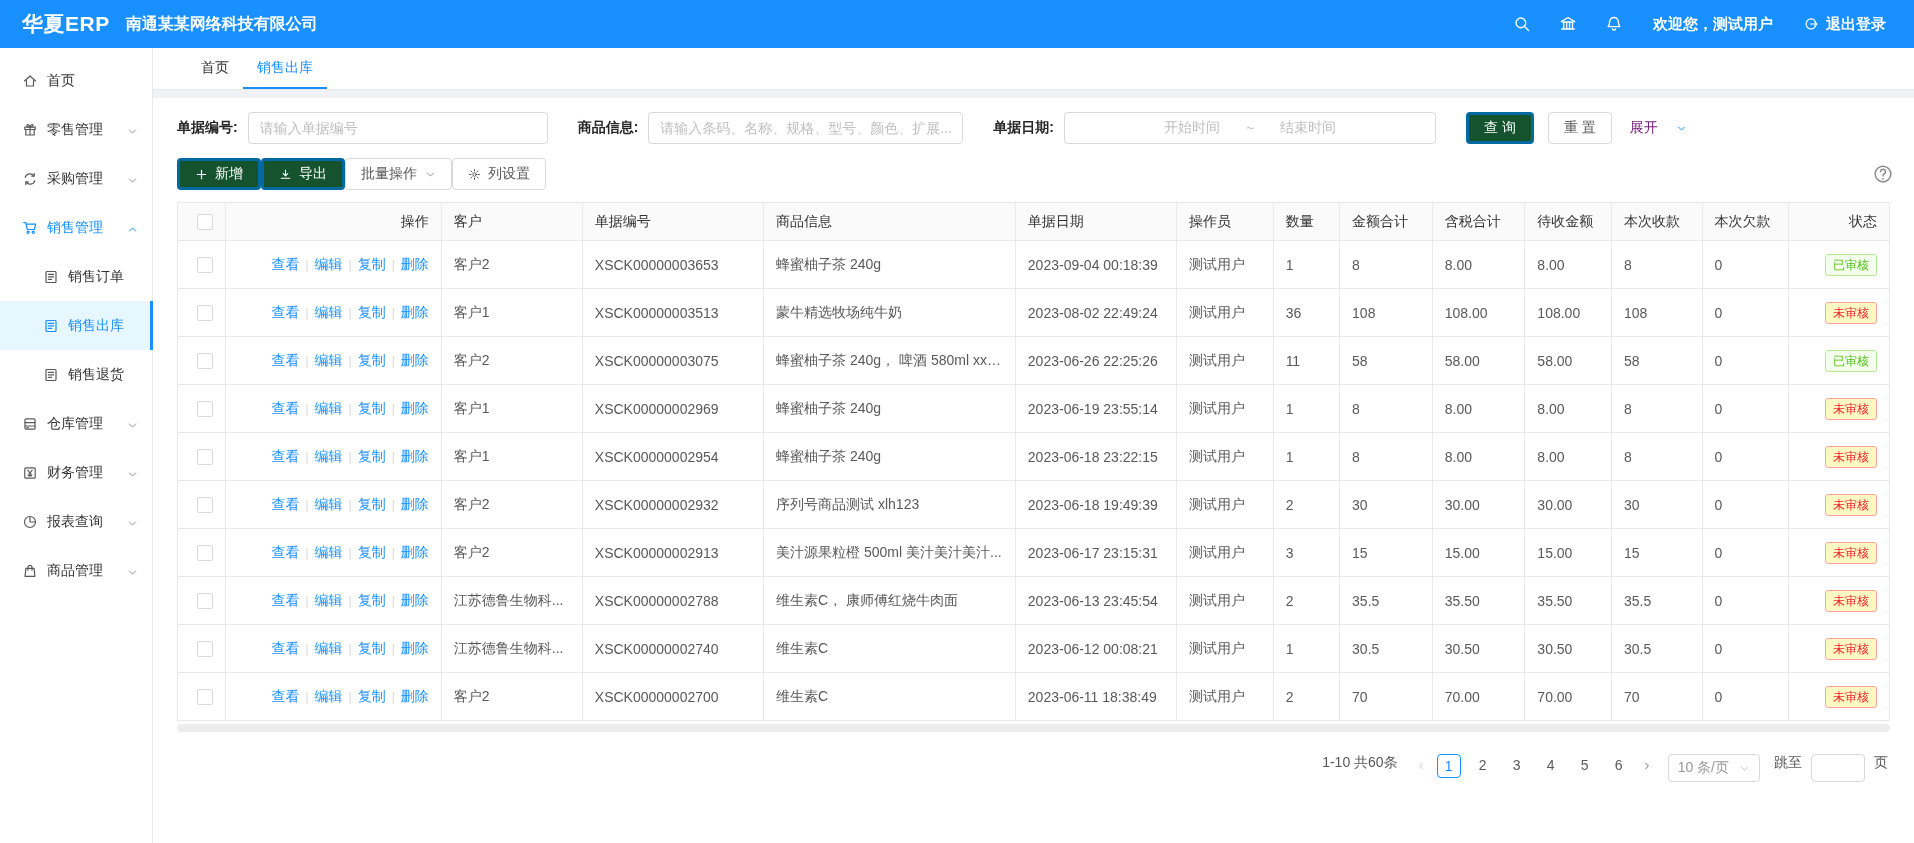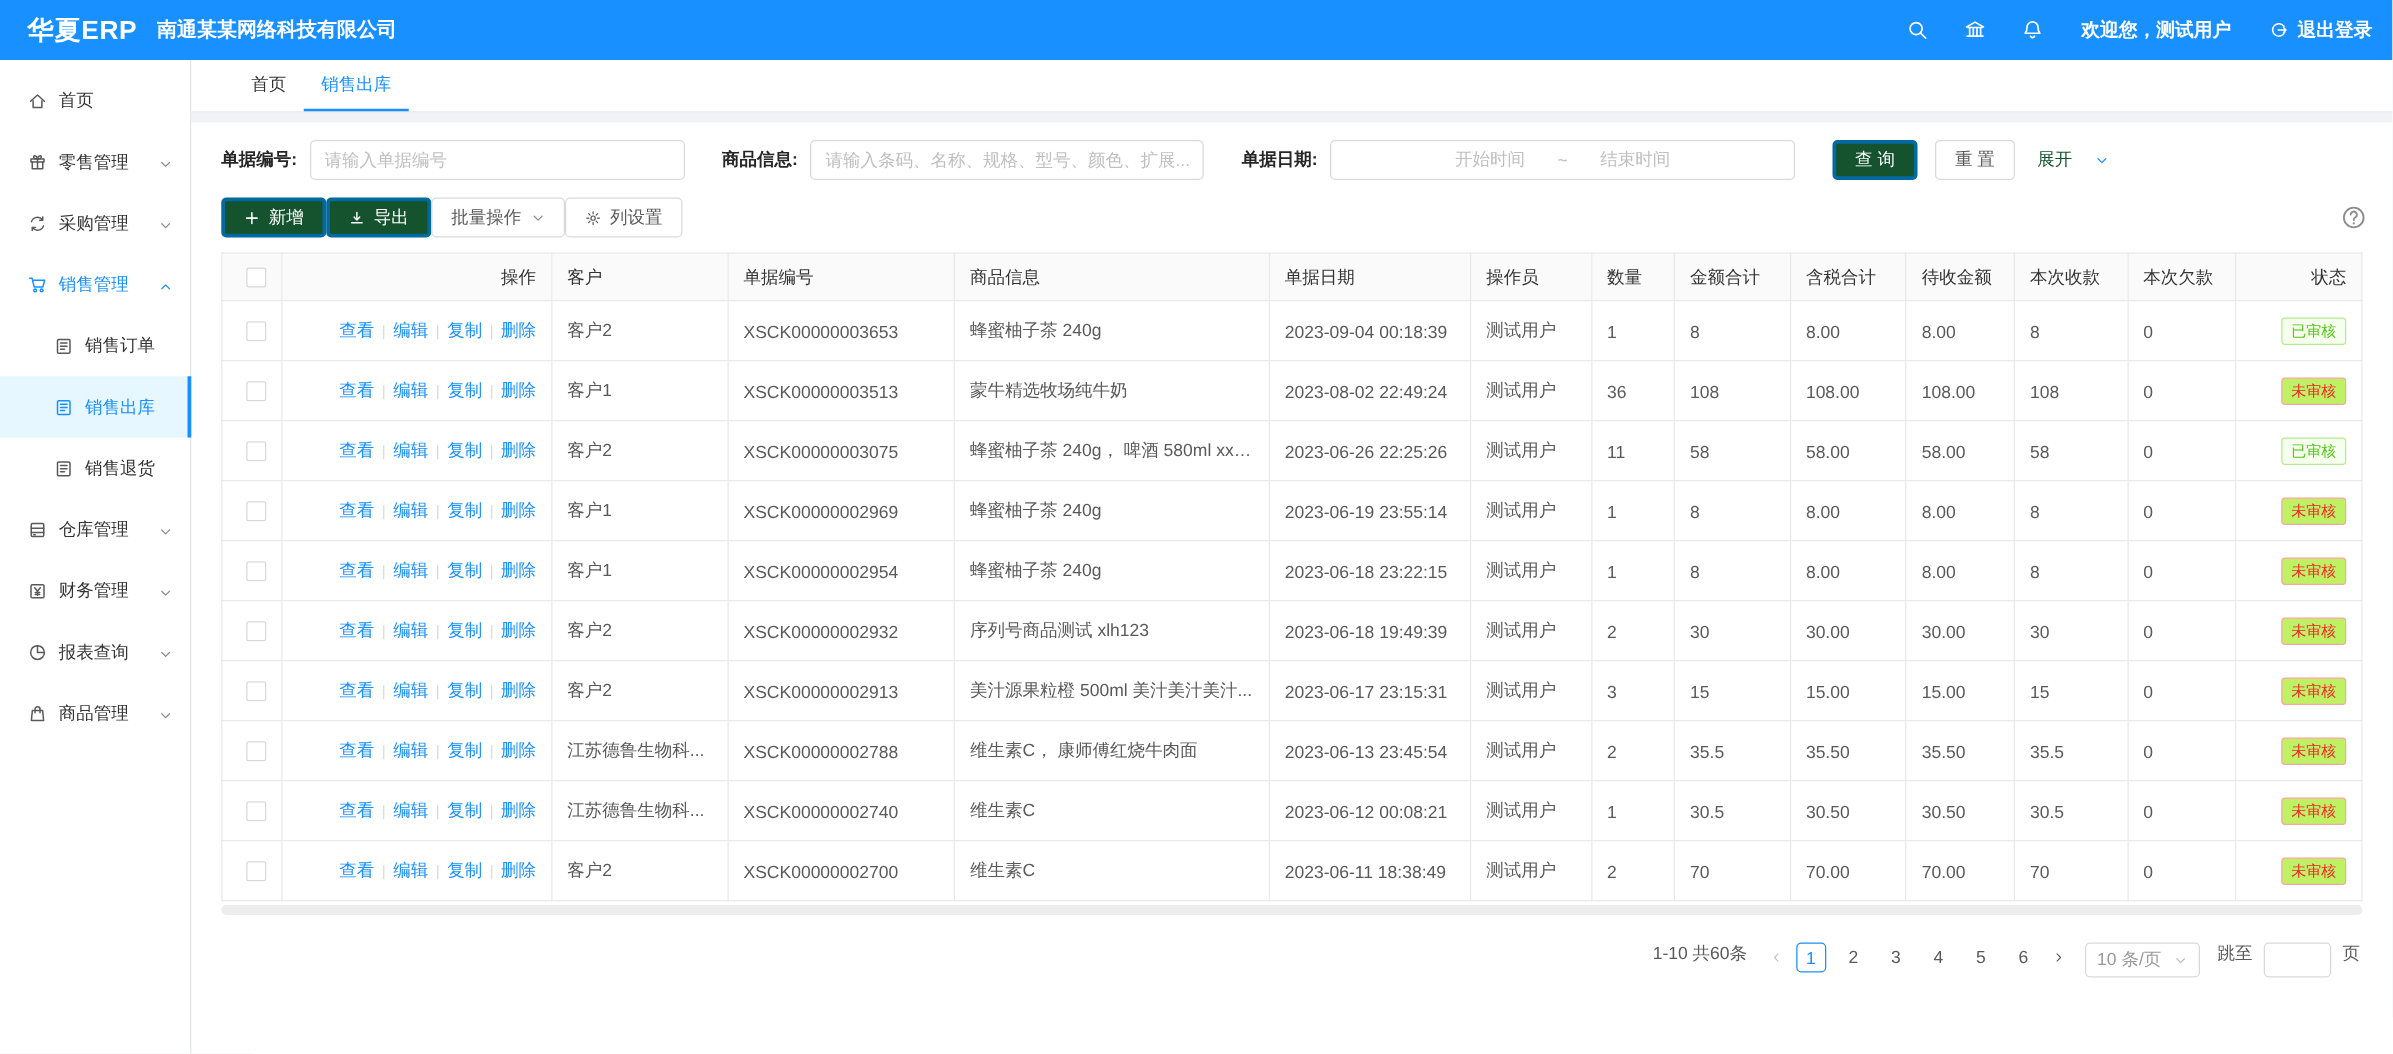--- a/index.html
+++ b/index.html
@@ -9,21 +9,21 @@
     background:#f0f2f5;
     font-family:"Liberation Sans", sans-serif;
     font-size:14px; color:#595959;
   }
   .icon svg, [data-icon] svg { width:100%; height:100%; display:block; }
 
   
   .header { position:absolute; top:0; left:0; right:0; height:48px; background:#1890ff; display:flex; align-items:center; color:#fff; z-index:20; }
   .logo { padding-left:22px; font-size:21px; font-weight:bold; letter-spacing:.5px; white-space:nowrap; }
   .company { margin-left:16px; font-size:16px; font-weight:bold; white-space:nowrap; }
-  .header-right { margin-left:auto; display:flex; align-items:center; padding-right:16px;text-align:center; }
+  .header-right { margin-left:auto; display:flex; align-items:center; padding-right:28px;text-align:center; }
   .hicon { width:18px; height:18px; margin-left:28px; color:#fff; cursor:pointer; }
   .hicon.sm { width:16px; height:16px; margin-left:0; }
   .welcome { margin-left:30px; font-size:15px; font-weight:bold; }
   .logout { margin-left:30px; display:flex; align-items:center; gap:7px; font-size:15px; font-weight:bold; cursor:pointer; }
 
   
   .sidebar { position:absolute; top:48px; left:0; bottom:0; width:153px; background:#fff; border-right:1px solid #e8e8e8; padding-top:8px; z-index:10; }
   .side-item { height:49px; display:flex; align-items:center; padding-left:22px; font-size:14px; color:#333; cursor:pointer; position:relative; }
   .side-item .icon { width:16px; height:16px; margin-right:9px; color:#595959; flex:none; }
   .side-item .chev { margin-left:auto; margin-right:14px; width:11px; height:11px; color:#8c8c8c; }
@@ -48,21 +48,21 @@
   input.finput::placeholder { color:#bfbfbf; }
   .w-bill { width:300px; }
   .w-prod { width:315px; }
   .daterange { width:372px; display:flex; align-items:center; justify-content:center; gap:26px; }
   .daterange .ph { color:#bfbfbf; }
   .btn { height:32px; border-radius:4px; font-size:14px; display:inline-flex; align-items:center; padding:0 15px; cursor:pointer; white-space:nowrap; font-family:inherit; }
   .btn.primary { background:#14532d; border:3px solid #0369a1; color:#fff; }
   .btn.default { background:#fff; border:1px solid #d9d9d9; color:#595959; }
   .f-search { margin-left:0; }
   .f-reset { margin-left:14px; }
-  .expand { margin-left:18px; color:#14532d; display:flex; align-items:center; gap:18px; cursor:pointer; }
+  .expand { margin-left:18px; color:#701a75; display:flex; align-items:center; gap:18px; cursor:pointer; }
   .chev-sm { width:11px; height:11px; display:inline-block; }
   .expand .chev-sm { color:#1890ff; }
 
   
   .toolbar { display:flex; align-items:center; padding:10px 24px 0; }
   .bicon { width:13px; height:13px; margin-right:7px; display:inline-block; }
   .btn.default .bicon { color:#595959; }
   .btn .chev-sm { margin-left:8px; color:#8c8c8c; }
   .help { position:absolute; top:66px; right:21px; width:20px; height:20px; color:#8c8c8c; cursor:pointer; }
 
@@ -71,21 +71,21 @@
   table { border-collapse:collapse; table-layout:fixed; width:100%; }
   th, td { border:1px solid #e9e9e9; padding:0 12px; font-weight:normal; text-align:left; overflow:hidden; white-space:nowrap; text-overflow:ellipsis; }
   th { background:#fafafa; height:38px; color:#333; font-size:14px; }
   td { height:48px; color:#595959; font-size:14px; background:#fff; }
   .center { text-align:right; }
   .checkbox { display:inline-block; width:16px; height:16px; border:1px solid #d9d9d9; border-radius:2px; background:#fff; vertical-align:middle; cursor:pointer; }
   td.op a { color:#1890ff; text-decoration:none; cursor:pointer; }
   .sep { color:#d9d9d9; margin:0 6px; font-size:12px; }
   .badge { display:inline-block; font-size:12px; line-height:18px; padding:1px 7px; border-radius:3px; border:1px solid; }
   .badge.approved { color:#52c41a; background:#f6ffed; border-color:#b7eb8f; }
-  .badge.pending  { color:#f5222d; background:#bef264; border-color:#ffa39e; }
+  .badge.pending  { color:#f5222d; background:#fef9c3; border-color:#ffa39e; }
 
   .hscroll { margin:3px 24px 0; height:8px; border-radius:4px; background:#ededed; }
 
   
   .pagination { display:flex; align-items:flex-start; justify-content:flex-end; padding:22px 26px 0; font-size:14px; color:#595959; }
   .psum { margin-right:12px; }
   .parrow { width:22px; height:24px; display:inline-flex; align-items:center; justify-content:center; cursor:pointer; }
   .parrow .chev-sm { width:10px; height:10px; }
   .parrow.prev { color:#bfbfbf; }
   .parrow.next { color:#595959; }

